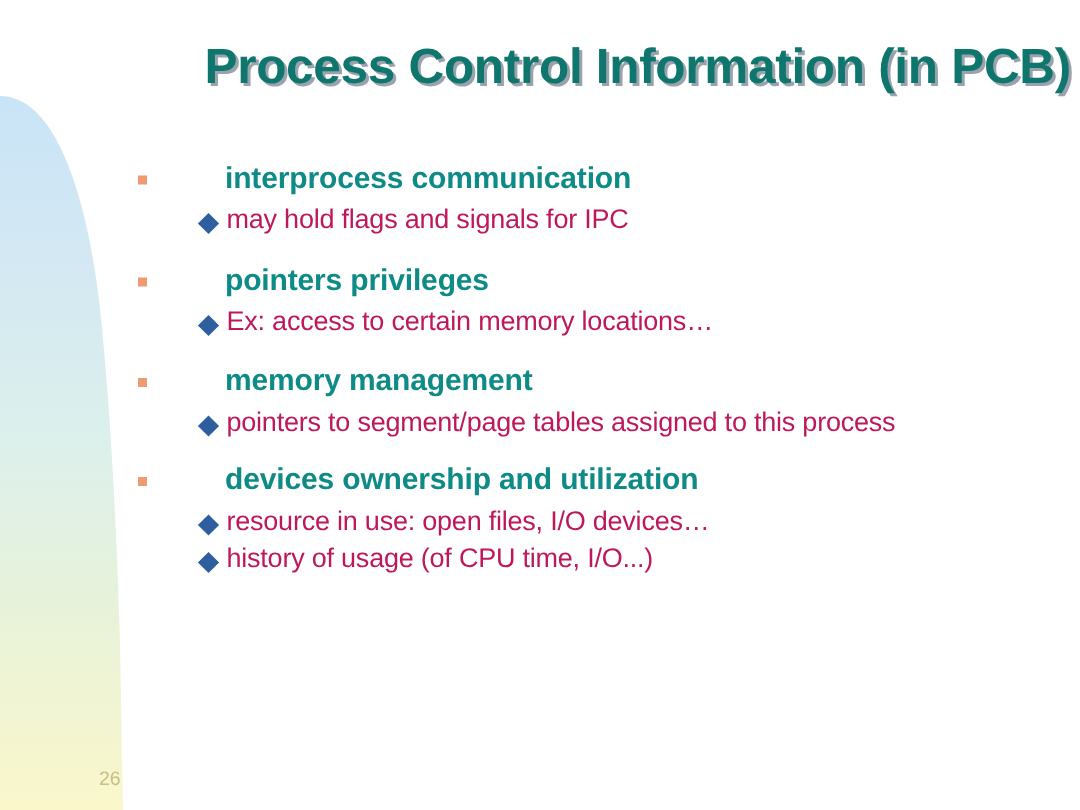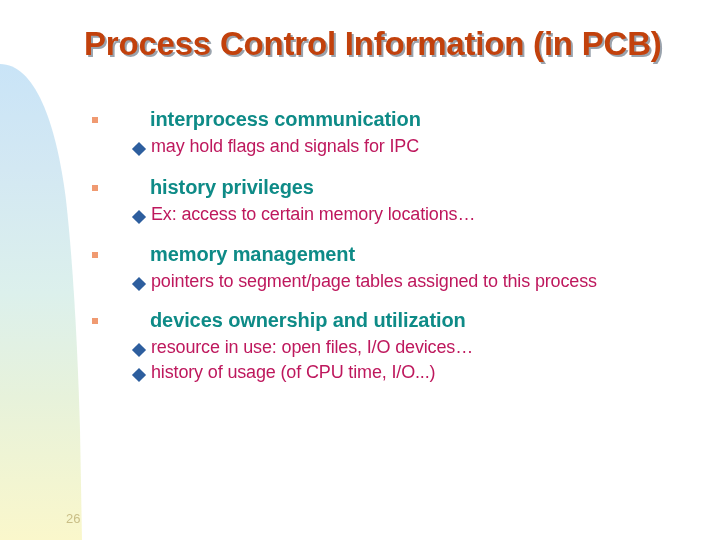--- a/index.html
+++ b/index.html
@@ -30,22 +30,23 @@
   
   .title {
     position: absolute;
     left: 84px;
     top: 26px;
     width: 630px;
     font-size: 33px;
     font-weight: bold;
     line-height: 1.12;
     letter-spacing: -0.2px;
-    color: #c2410c;
+    color: #0f766e;
     text-shadow: 2px 2px 0 #9aa3ad;
+    text-align: right;
   }
 
   
   .body {
     position: absolute;
     left: 88px;
     top: 106px;
     width: 614px;
   }
 
@@ -142,21 +143,21 @@
         <span class="l2-marker"></span>
         <span class="l2-text">may hold flags and signals for IPC</span>
       </div>
     </div>
 
     <div class="gap-a"></div>
 
     <div class="group">
       <div class="l1">
         <span class="l1-marker"></span>
-        <span class="l1-text">history privileges</span>
+        <span class="l1-text">pointers privileges</span>
       </div>
       <div class="l2">
         <span class="l2-marker"></span>
         <span class="l2-text">Ex: access to certain memory locations…</span>
       </div>
     </div>
 
     <div class="gap-b"></div>
 
     <div class="group">

